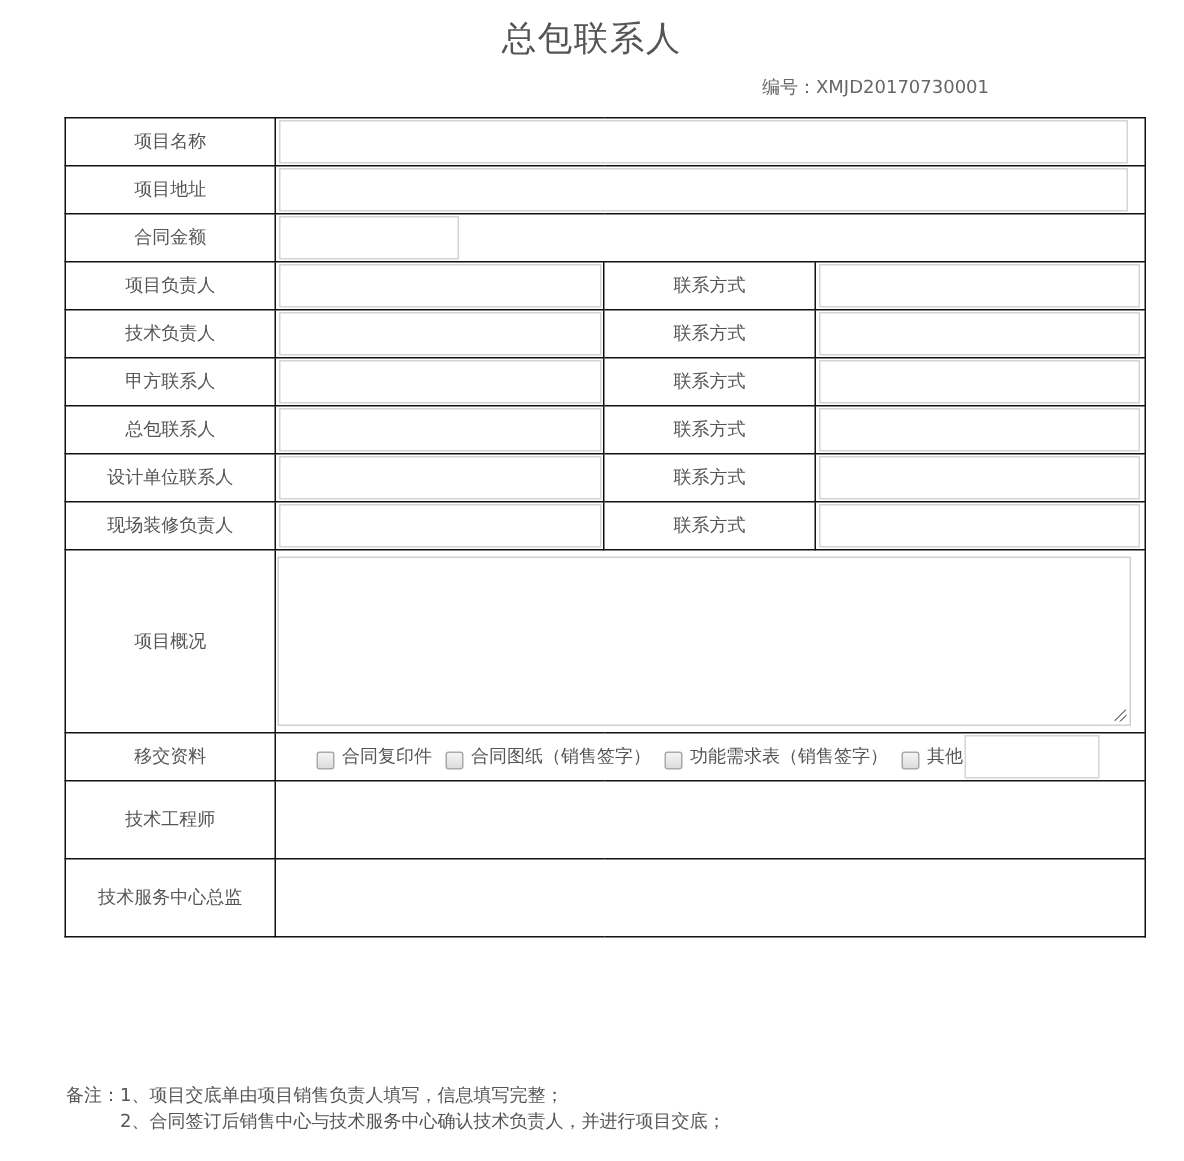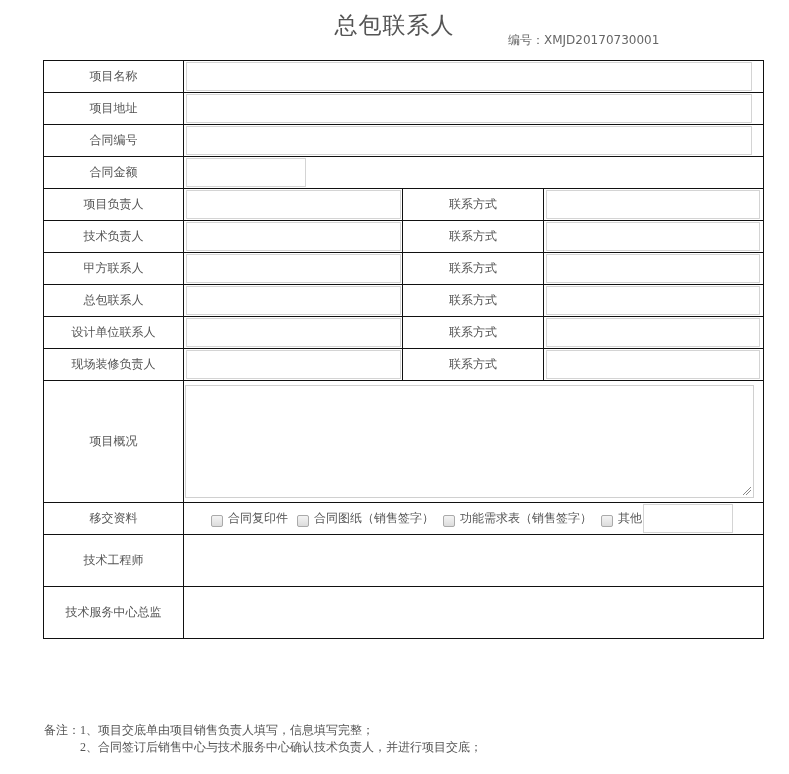--- a/index.html
+++ b/index.html
@@ -1,31 +1,31 @@
 <!DOCTYPE html>
 <html><head>
 <meta charset="utf-8">
 <style>
   html, body { margin:0; padding:0; background:#fff; }
   body { width:789px; height:774px; position:relative; font-family:"DejaVu Sans","Liberation Sans",sans-serif; color:#555; overflow:hidden; }
   .title { position:absolute; left:0; width:789px; top:10px; text-align:center; font-size:23px; color:#555; letter-spacing:1px; }
-  .code { position:absolute; left:508px; top:32px; font-size:12px; color:#666; }
-  table.form { position:absolute; left:43px; top:60px; border-collapse:collapse; table-layout:fixed; width:720px;padding-left:12px; }
+  .code { position:absolute; left:508px; top:50px; font-size:12px; color:#666; }
+  table.form { position:absolute; left:43px; top:78px; border-collapse:collapse; table-layout:fixed; width:720px;padding-left:12px; }
   table.form td { border:1.5px solid #111; padding:0; font-size:12px; color:#555; }
   td.lbl { text-align:center; }
   .inp { display:block; box-sizing:border-box; border:1px solid #d4d4d4; background:#fff; height:29px; margin:1px 2px; }
   .row33 td { height:31px; }
   .ta { box-sizing:border-box; border:1px solid #d0d0d0; width:569px; height:113px; margin:2px 1px 2px 1px; position:relative; display:block; }
   .grip { position:absolute; right:2px; bottom:2px; width:8px; height:8px;
     background:linear-gradient(135deg, transparent 0 45%, #888 45% 52%, transparent 52% 68%, #888 68% 75%, transparent 75%); }
   .chk-line { display:flex; align-items:center; padding-left:27px; height:31px; }
   .chk { display:inline-flex; align-items:flex-end; margin-right:9px; }
   .cb { width:10px; height:10px; border:1px solid #aaa; border-radius:2px; background:linear-gradient(#f4f4f4,#dcdcdc); margin-right:5px; display:inline-block; }
   .other-inp { width:90px; height:29px; box-sizing:border-box; border:1px solid #d4d4d4; margin-left:1px; }
-  .notes { position:absolute; left:44px; top:722px; font-size:12px; color:#555; line-height:17px;font-family:Liberation Serif, serif; }
+  .notes { position:absolute; left:44px; top:722px; font-size:12px; color:#555; line-height:17px; }
   .notes .n2 { padding-left:36px; }
 </style>
 </head>
 <body>
 
 <div class="title">总包联系人</div>
 <div class="code">编号：XMJD20170730001</div>
 
 <table class="form">
   <colgroup>
@@ -36,26 +36,20 @@
   </colgroup>
   <tbody>
       <tr class="row33">
     <td class="lbl">项目名称</td>
     <td colspan="3">
           <input class="inp" style="width: 566px;" value="">
         </td>
   </tr>
   <tr class="row33">
     <td class="lbl">项目地址</td>
-    <td colspan="3">
-          <input class="inp" style="width: 566px;" value="">
-        </td>
-  </tr>
-  <tr class="row33">
-    <td class="lbl">合同编号</td>
     <td colspan="3">
           <input class="inp" style="width: 566px;" value="">
         </td>
   </tr>
   <tr class="row33">
     <td class="lbl">合同金额</td>
     <td colspan="3">
           <input class="inp" style="width: 120px;" value="">
         </td>
   </tr>

